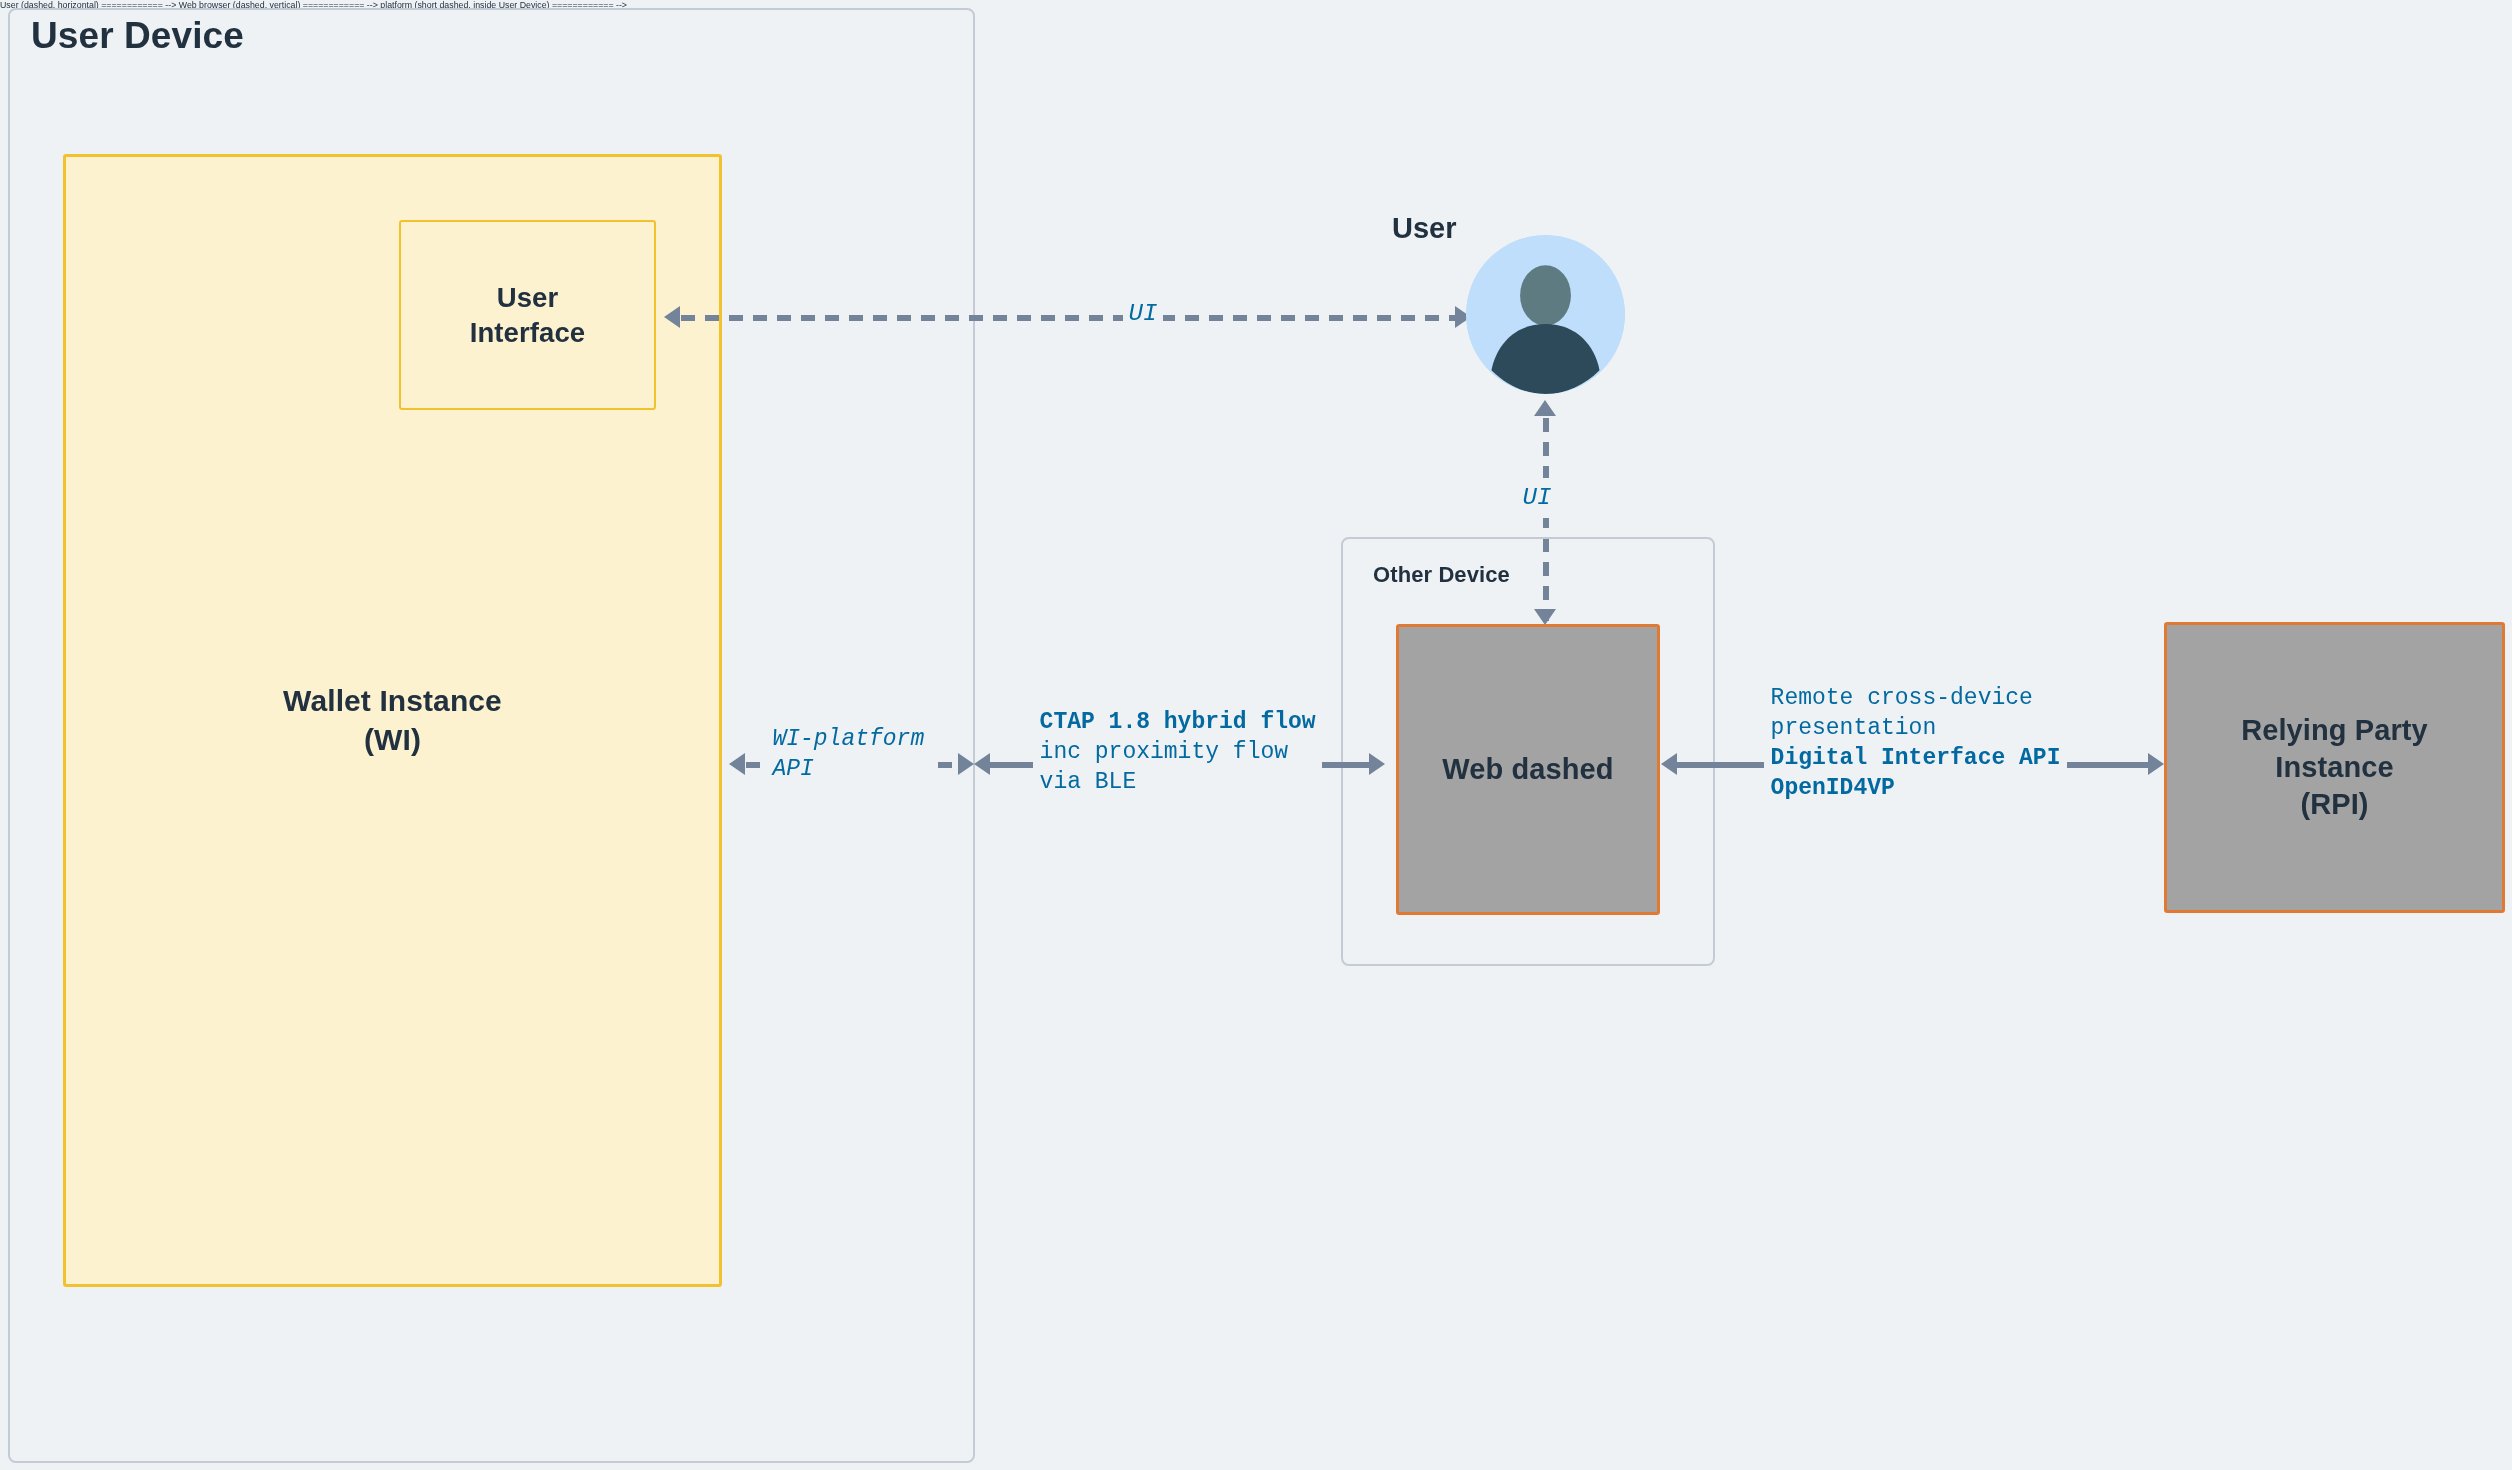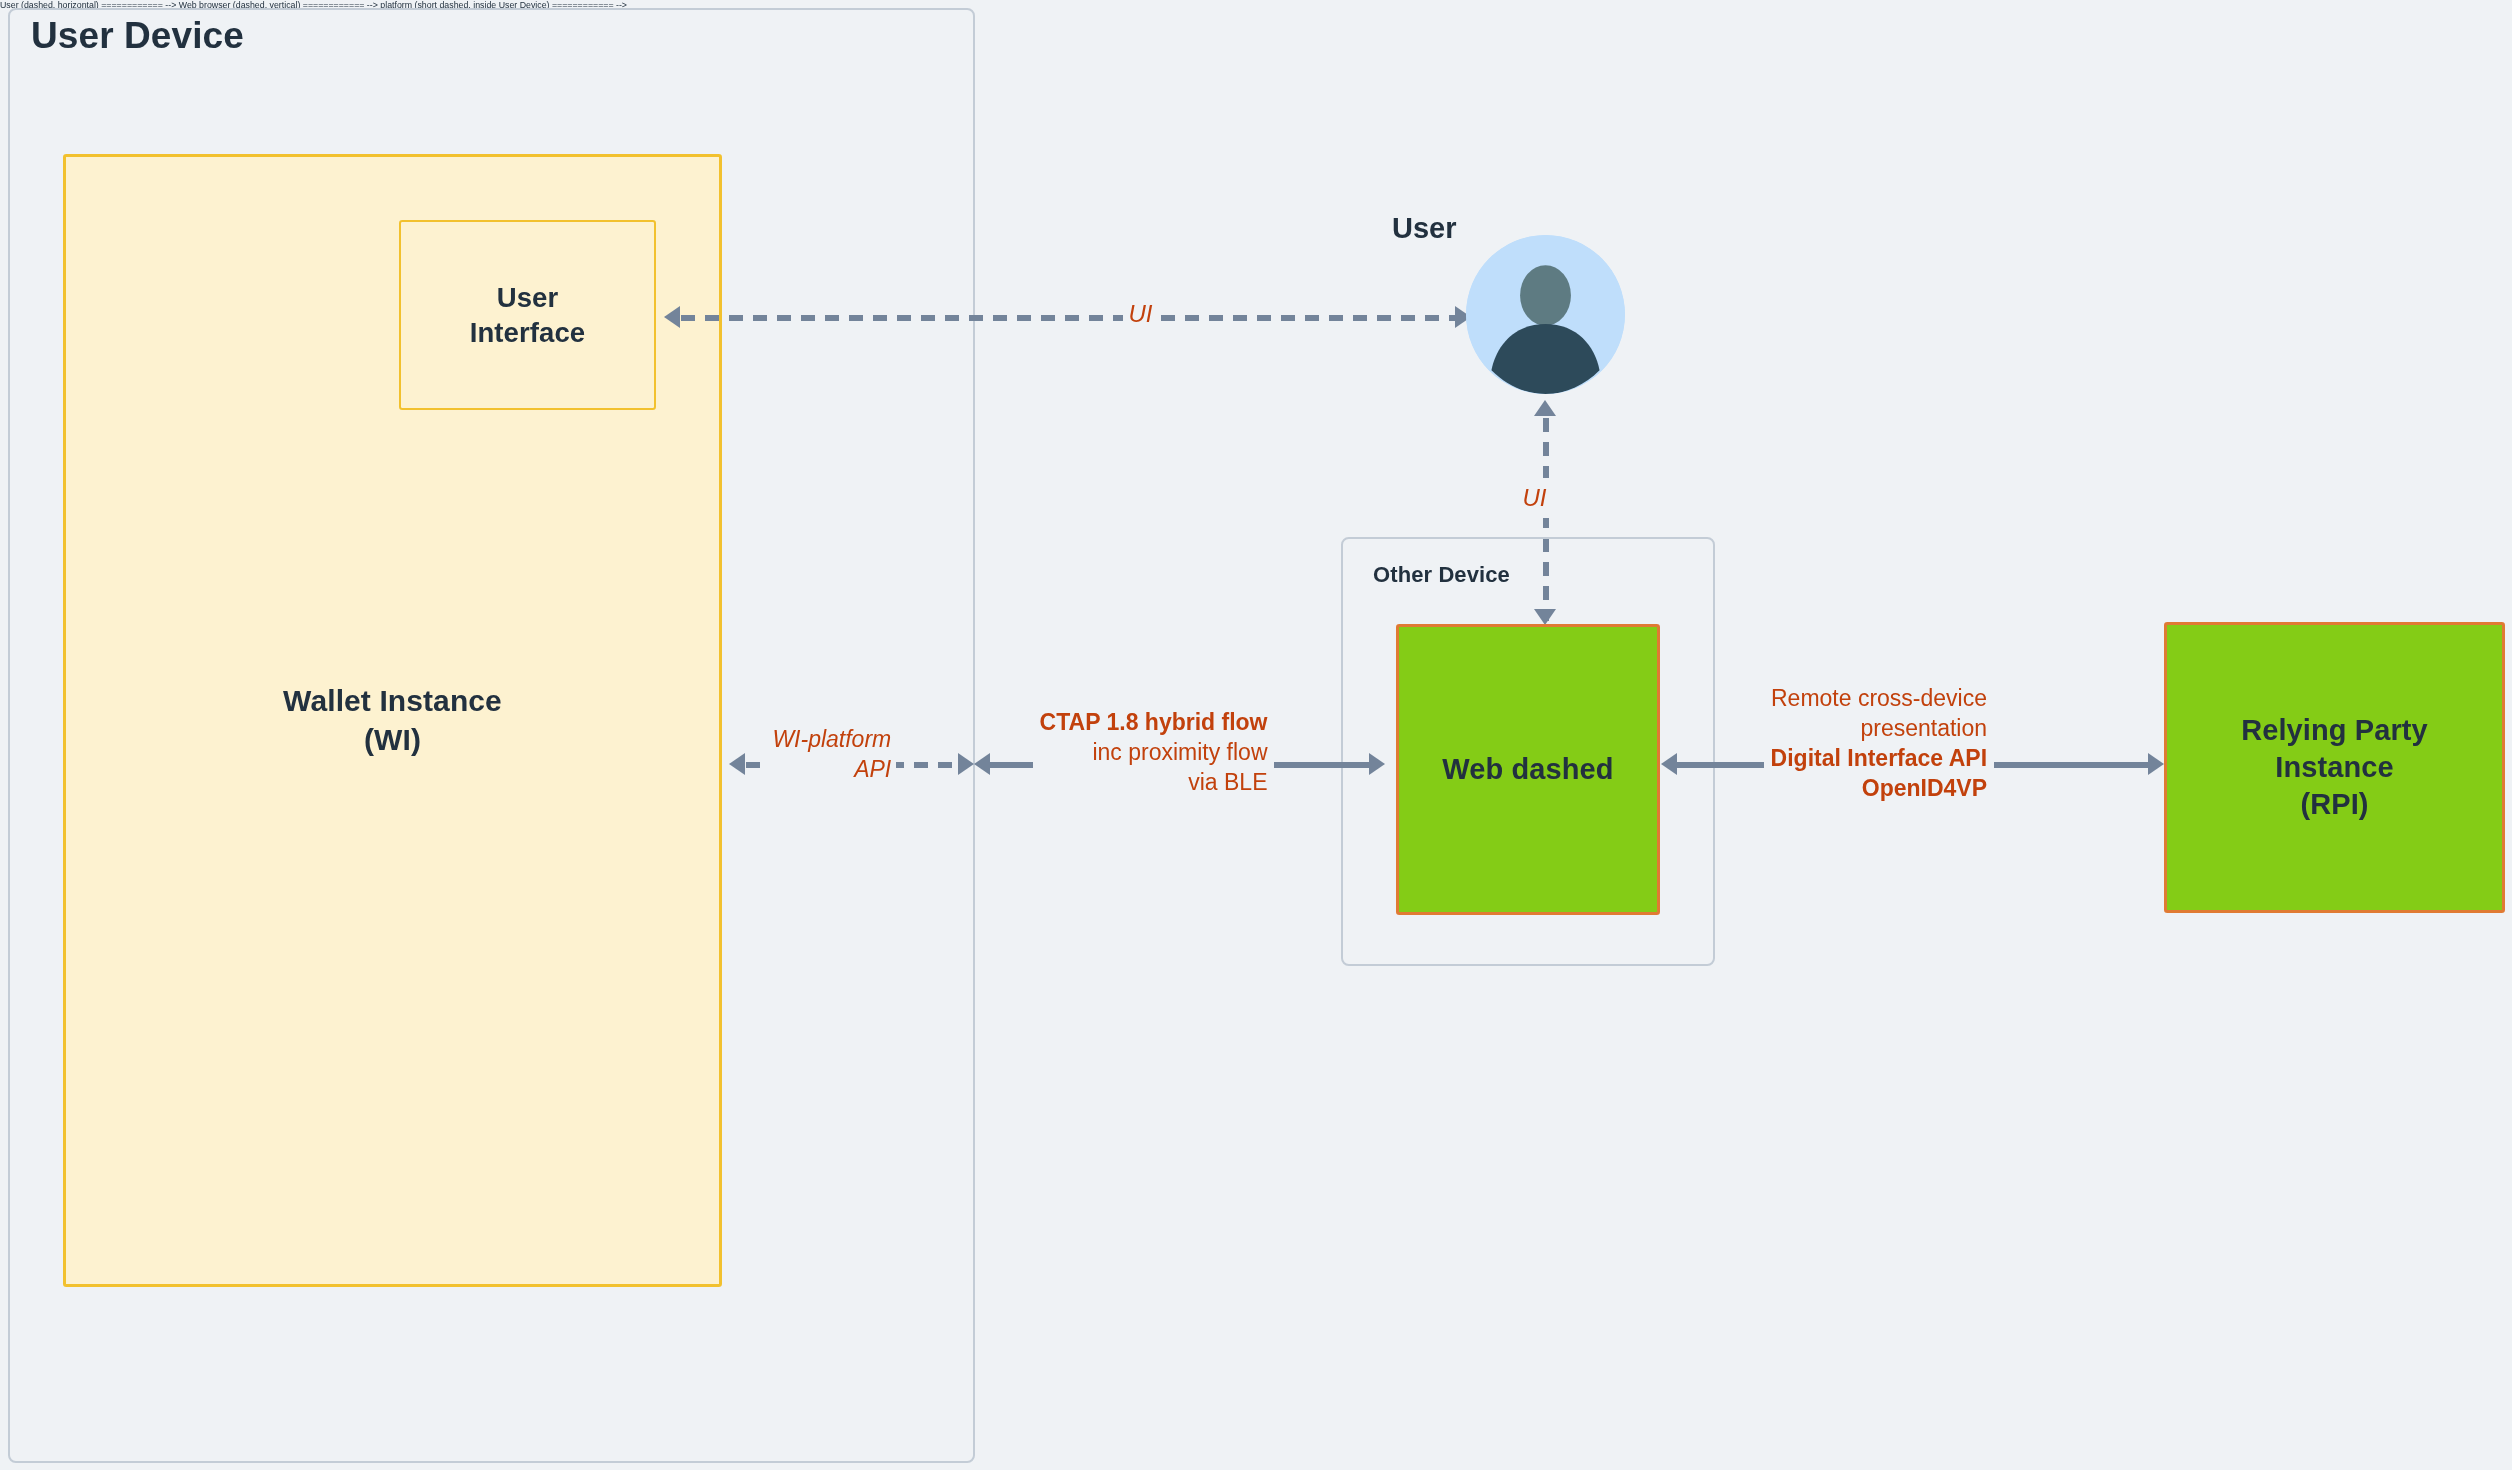--- a/index.html
+++ b/index.html
@@ -49,21 +49,21 @@
   }
   .box-yellow {
     background: #fdf2d0;
     border: 3.3px solid #f2c12e;
   }
   .box-yellow-inner {
     background: #fdf2d0;
     border: 2.7px solid #f2c12e;
   }
   .box-orange {
-    background: #84cc16;
+    background: #a3a3a3;
     border: 3.3px solid #e07a33;
   }
 
   
   .avatar-circle {
     border-radius: 50%;
     background: #bfdefb;
     overflow: hidden;
     position: absolute;
   }
@@ -91,25 +91,26 @@
   }
   .arrow-head { position: absolute; width: 0; height: 0; }
   .arrow-left  { border-top: 11.5px solid transparent; border-bottom: 11.5px solid transparent; border-right: 16.5px solid #73849a; }
   .arrow-right { border-top: 11.5px solid transparent; border-bottom: 11.5px solid transparent; border-left: 16.5px solid #73849a; }
   .arrow-up    { border-left: 11.5px solid transparent; border-right: 11.5px solid transparent; border-bottom: 16.5px solid #73849a; }
   .arrow-down  { border-left: 11.5px solid transparent; border-right: 11.5px solid transparent; border-top: 16.5px solid #73849a; }
 
   
   .edge-label {
     position: absolute;
-    text-align: right;
+    text-align: left;
     line-height: 1.30;
-    color: #c2410c;
+    color: #0369a1;
     background: #eff2f5;
     white-space: nowrap;
+    font-family: Liberation Mono, monospace;
   }
   .edge-label .em { font-style: italic; }
   .edge-label .bold { font-weight: bold; }
 </style>
 </head>
 <body>
 
 <div id="stage">
 
   

